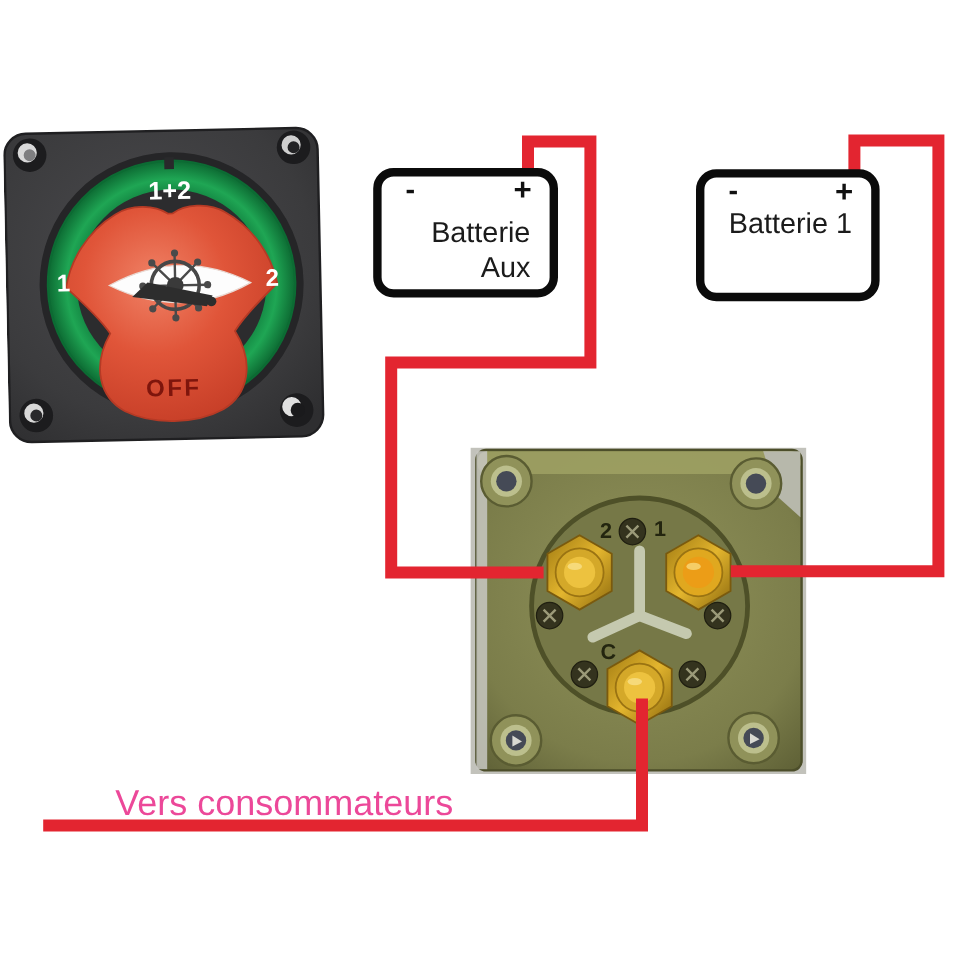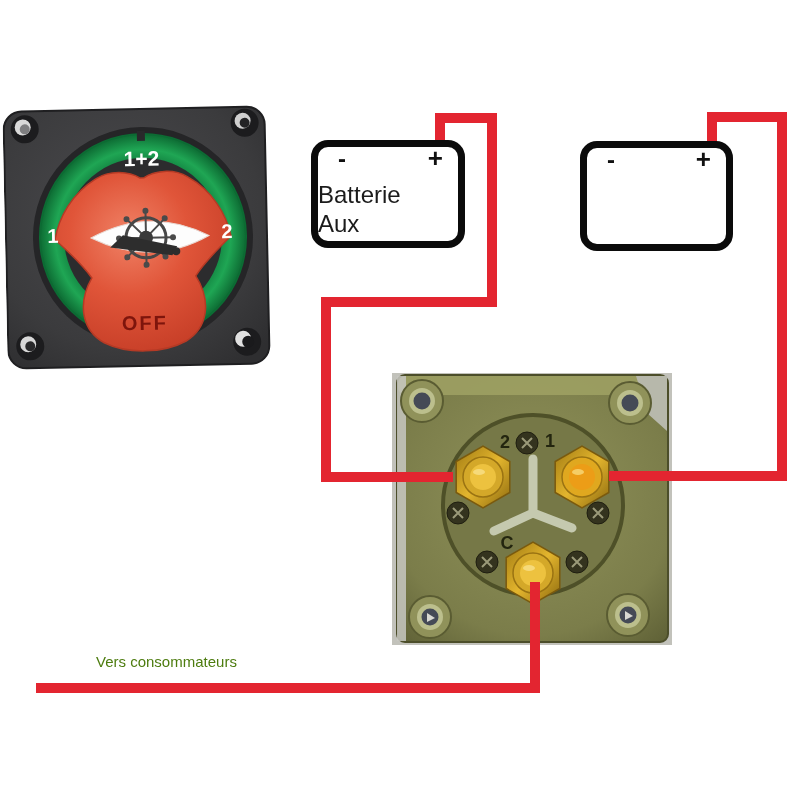--- a/index.html
+++ b/index.html
@@ -14,27 +14,27 @@
   .battery-box{
     position:absolute;z-index:3;box-sizing:border-box;background:#ffffff;
     border:7px solid #0b0b0b;border-radius:17px;
   }
   .box-aux{left:311px;top:140px;width:154px;height:108px;}
   .box-b1{left:580px;top:141px;width:153px;height:110px;}
   .sign{position:absolute;font-weight:bold;color:#111;}
   .sign-minus{left:20px;top:-2px;font-size:24px;}
   .sign-plus{right:15px;top:-4px;font-size:26px;}
   .battery-label{
-    position:absolute;left:0;right:16px;text-align:left;color:#1b1b1b;
+    position:absolute;left:0;right:16px;text-align:right;color:#1b1b1b;
     font-size:24px;line-height:29px;
   }
   .box-aux .battery-label{top:33px;}
   .box-b1 .battery-label{top:24px;}
   .consumers-label{
-    position:absolute;left:96px;top:653px;z-index:3;color:#4d7c0f;font-size:15px;
+    position:absolute;left:96px;top:653px;z-index:3;color:#ec4899;font-size:30px;
   }
   svg text{font-family:"Liberation Sans",sans-serif;}
 </style>
 </head>
 <body>
 
 <div class="canvas">
 
   <svg class="photo front-photo" viewBox="0 0 266 266">
     <defs>
@@ -207,18 +207,19 @@
   <div class="battery-box box-aux">
     <span class="sign sign-minus">-</span>
     <span class="sign sign-plus">+</span>
     <div class="battery-label">Batterie Aux</div>
   </div>
 
   <div class="battery-box box-b1">
     <span class="sign sign-minus">-</span>
     <span class="sign sign-plus">+</span>
     <div class="battery-label">
+      <div>Batterie 1</div>
     </div>
   </div>
 
   <div class="consumers-label">Vers consommateurs</div>
 
 </div>
 
 </body></html>

